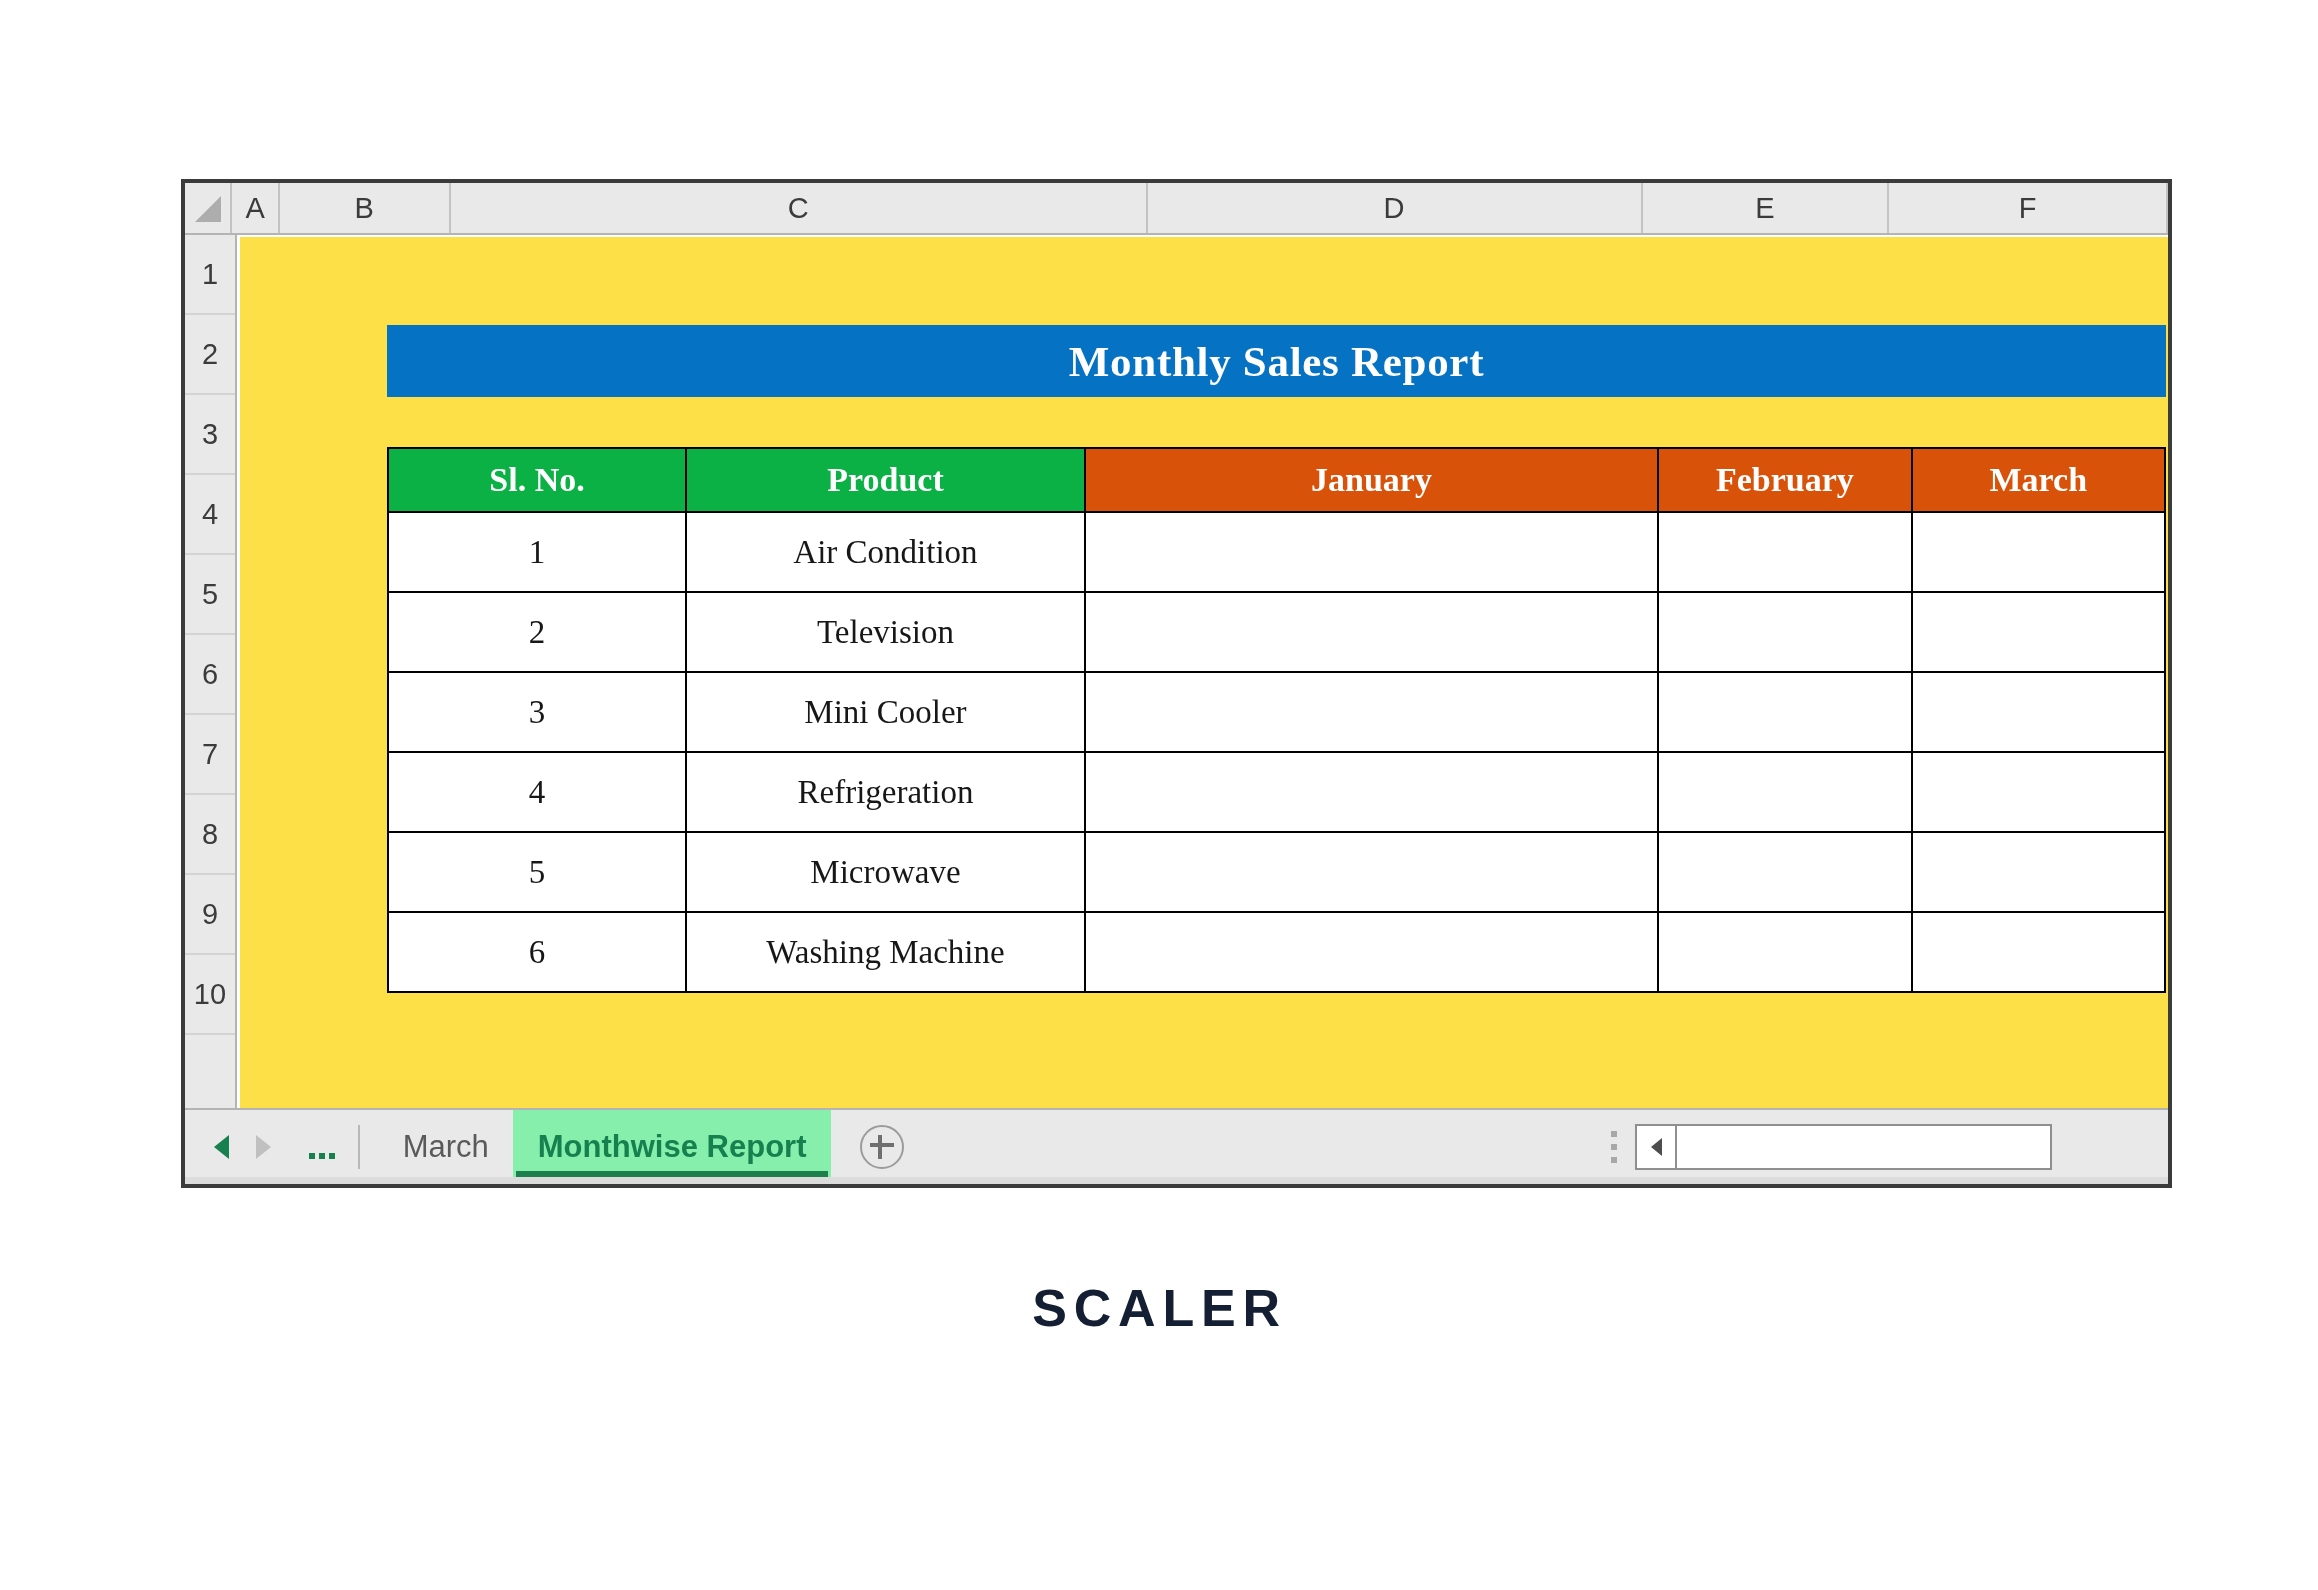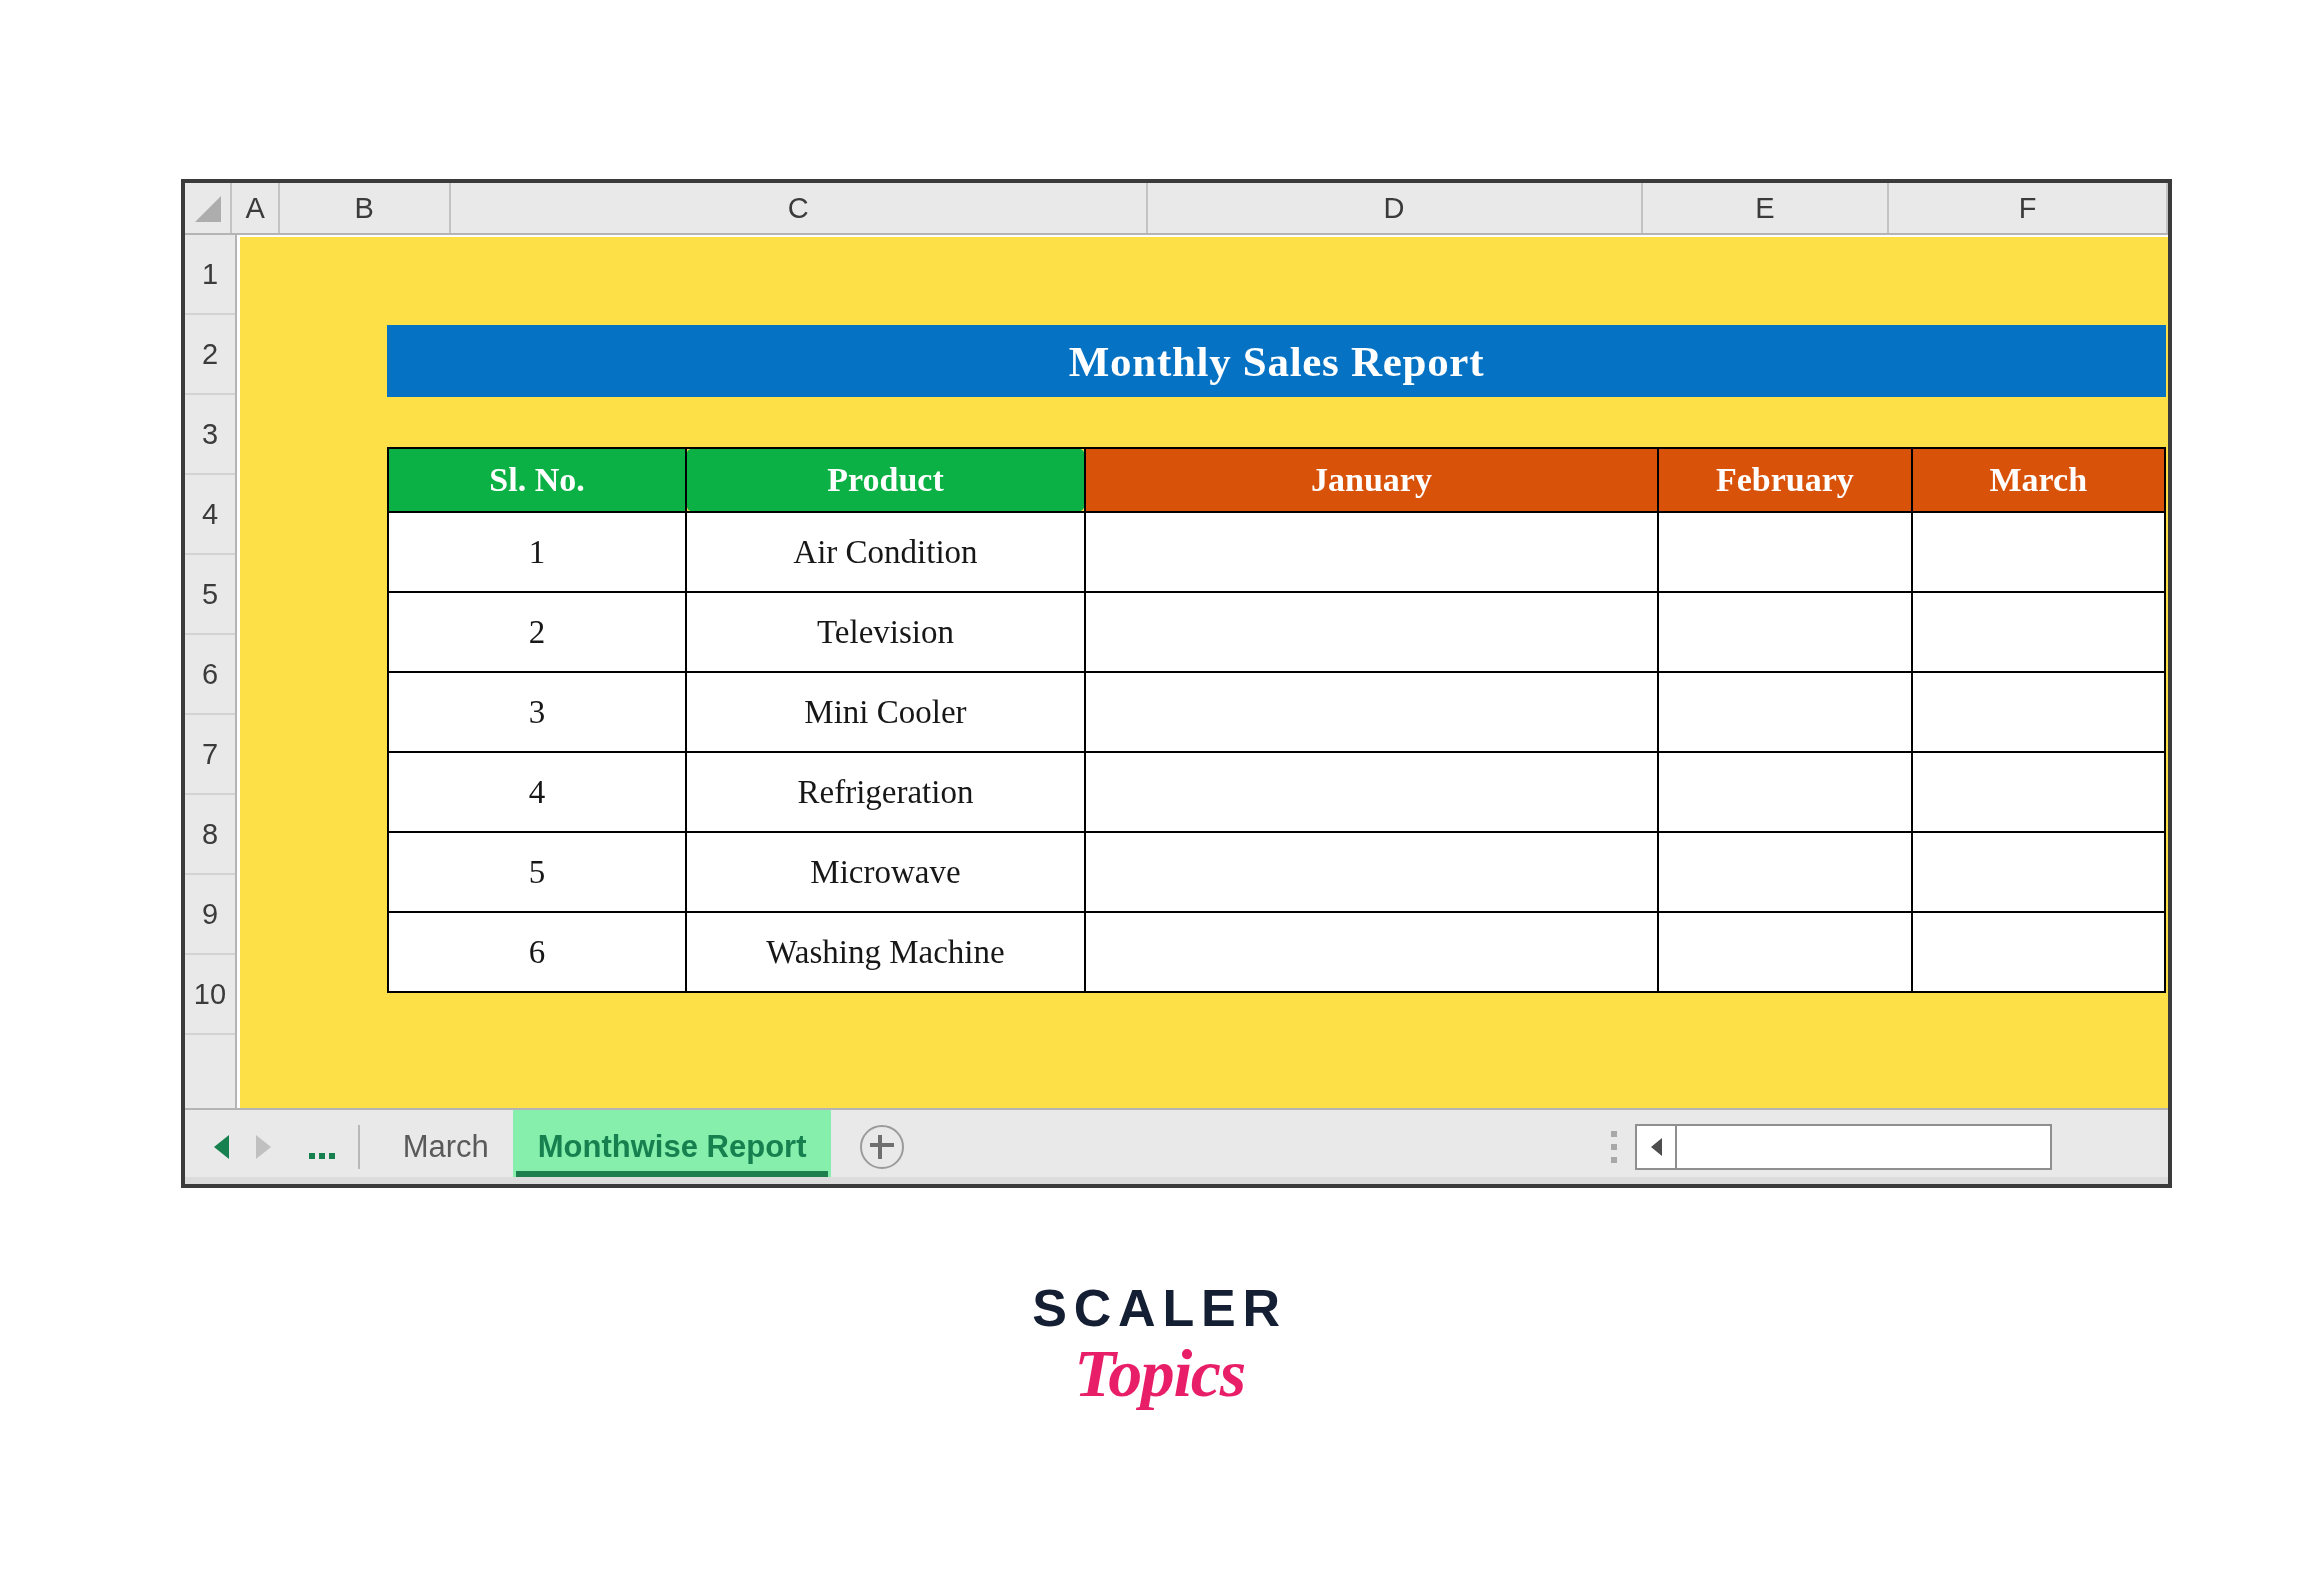--- a/index.html
+++ b/index.html
@@ -145,21 +145,21 @@
   #sales-table tbody td {
     height: 80px;
     background: #ffffff;
     font-family: "Liberation Serif", serif;
     font-size: 33px;
     color: #171717;
     text-align: center;
     vertical-align: middle;
   }
   .col-sl { width: 273px; }
-  .col-product { width: 365px; border-radius: 8px; }
+  .col-product { width: 365px; }
   .col-jan { width: 525px; }
   .col-feb { width: 232px; }
   .col-mar { width: 232px; }
 
   
   #sheet-tab-bar {
     position: absolute;
     left: 0;
     bottom: 0;
     width: 100%;
@@ -459,15 +459,14 @@
       </div>
       <div id="h-scroll-track"></div>
     </div>
   </div>
 
   <div id="window-bottom-strip"></div>
 </div>
 
 <div id="scaler-logo">
   <span id="scaler-wordmark">SCALER</span>
-  <span id="topics-wordmark">Topics</span>
 </div>
 
 
 </body></html>

